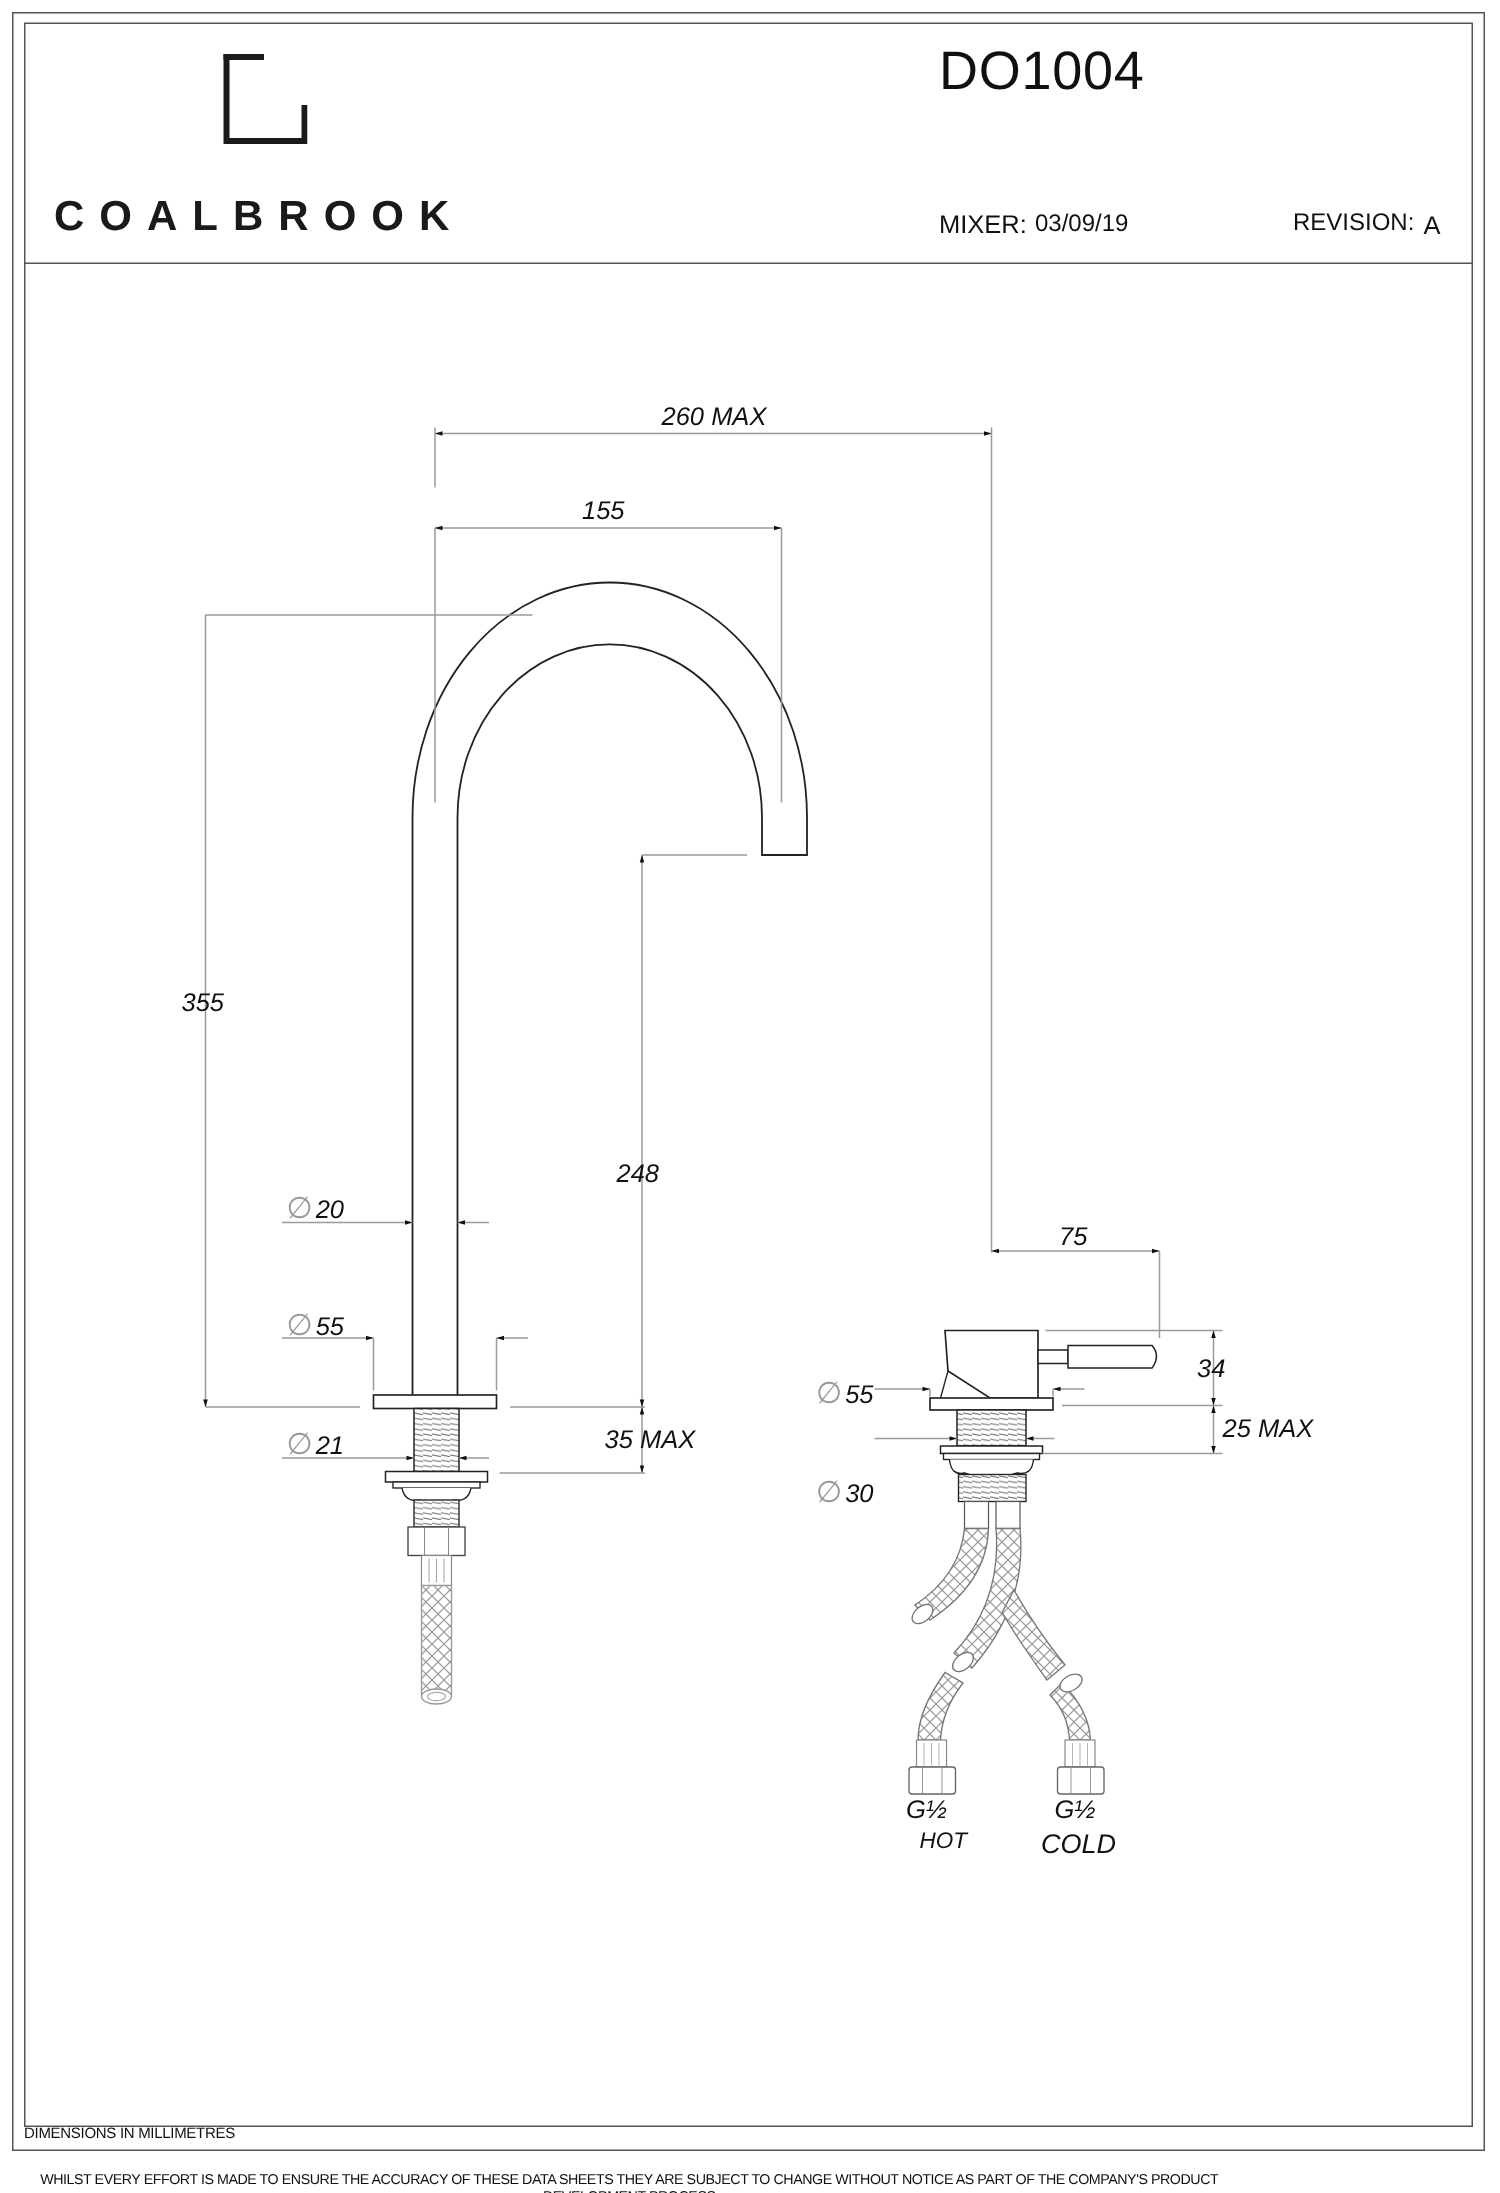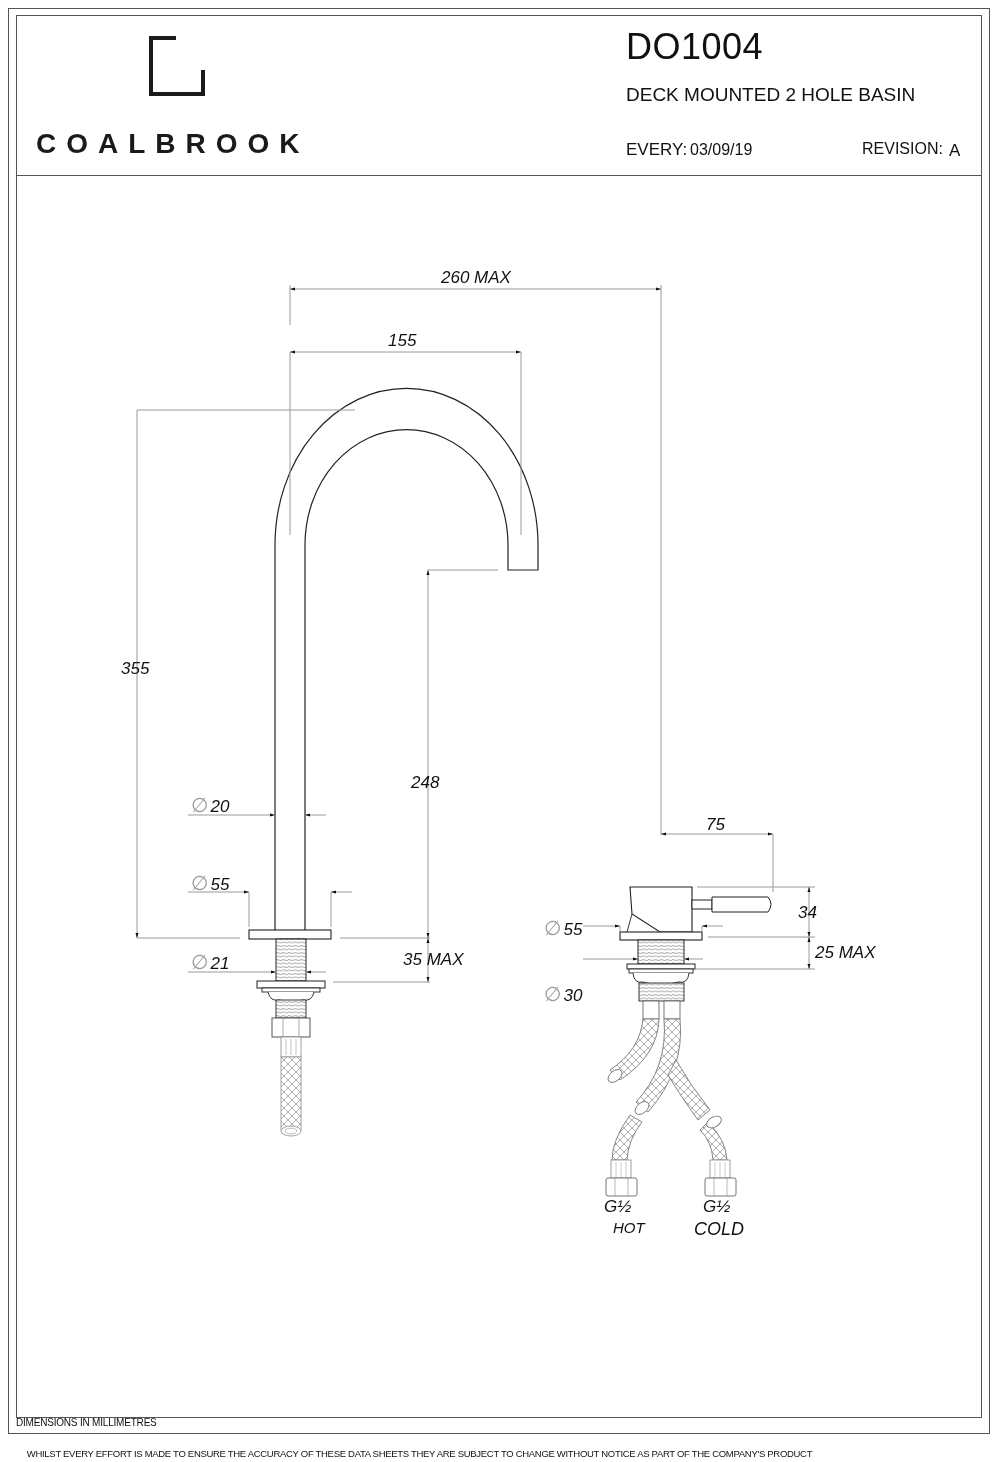--- a/index.html
+++ b/index.html
@@ -28,23 +28,22 @@
 <div class="inner"></div>
 <div class="header-sep"></div>
 
 <svg class="logo-mark" viewBox="0 0 60 62">
   <polyline points="6,2 6,60 58,60 58,36" fill="none" stroke="#1a1a1a" stroke-width="4"></polyline>
   <line x1="4" y1="4" x2="31" y2="4" stroke="#1a1a1a" stroke-width="4"></line>
 </svg>
 <div class="brand">COALBROOK</div>
 <div class="code">DO1004</div>
 <div class="desc">
-  <div>DECK MOUNTED 2 HOLE BASIN</div>
 </div>
-<div class="date-label">EVERY:</div>
+<div class="date-label">MIXER:</div>
 <div class="date-val">03/09/19</div>
 <div class="rev-label">REVISION:</div>
 <div class="rev-val">A</div>
 
 <svg class="drawing" width="1000" height="1462" viewBox="0 0 1000 1462">
   <defs>
     <marker id="arr" viewBox="0 0 10 10" refX="10" refY="5" markerWidth="9" markerHeight="5" orient="auto-start-reverse" markerUnits="userSpaceOnUse">
       <path d="M0,2 L10,5 L0,8 z" fill="#111"></path>
     </marker>
     <pattern id="braid" width="8" height="8" patternUnits="userSpaceOnUse">

